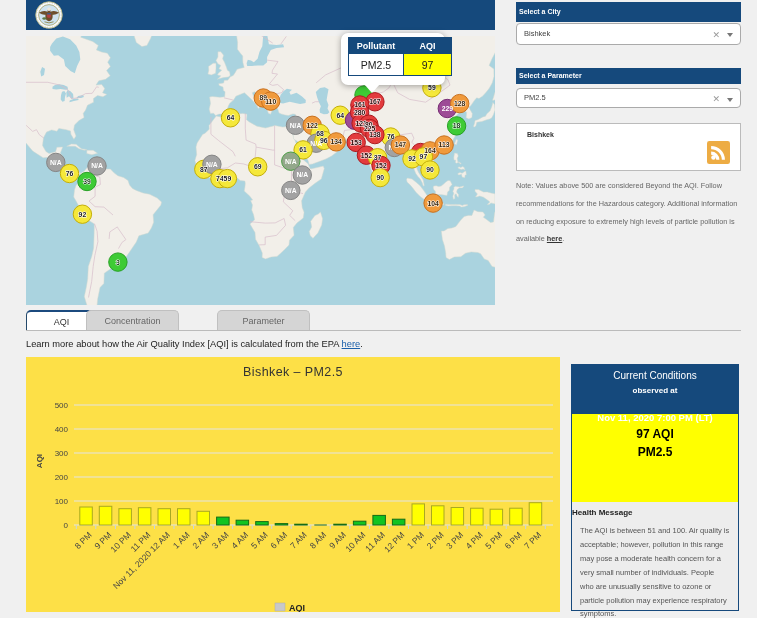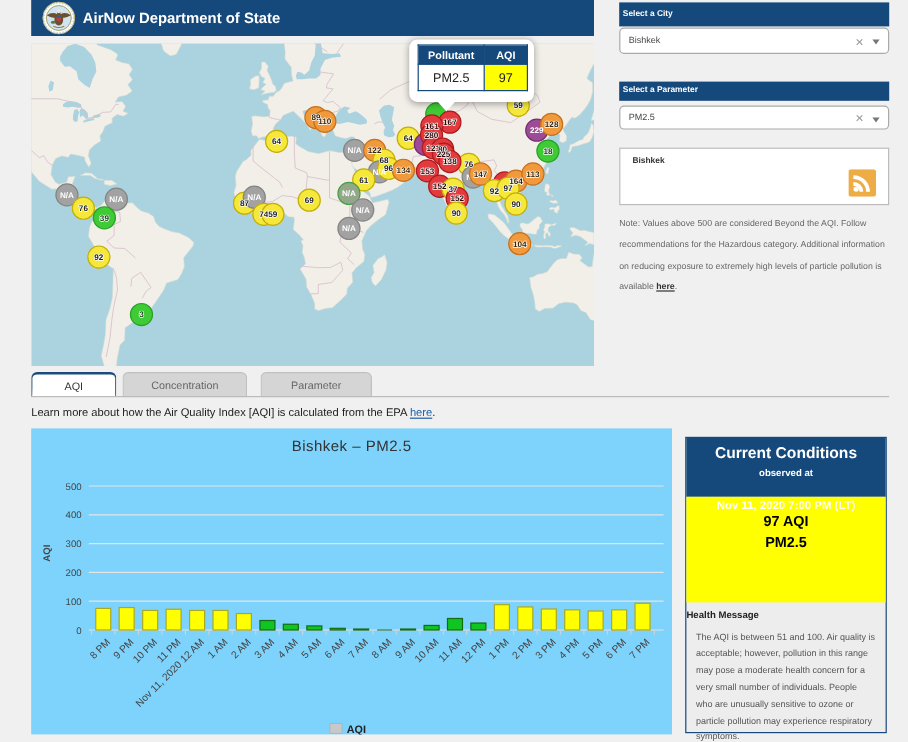--- a/index.html
+++ b/index.html
@@ -1,63 +1,62 @@
 <!DOCTYPE html>
 <html><head><meta charset="utf-8"><style>
 *{margin:0;padding:0;box-sizing:border-box}
 body{width:757px;height:618px;background:#f0f0f0;font-family:"Liberation Sans",sans-serif;position:relative;overflow:hidden}
 .abs{position:absolute}
 .hdr{left:26px;top:0;width:469px;height:30px;background:#15497c;color:#fff}
 .hdr .ttl{position:absolute;left:43px;top:8px;font-size:12.4px;font-weight:bold}
 .map{left:26px;top:36px;width:469px;height:269px;overflow:hidden}
 .tip{left:341px;top:33px;width:104px;height:52px;background:#fff;border-radius:7px;box-shadow:0 1px 6px rgba(0,0,0,.35)}
 .tiptail{left:364px;top:84px;width:0;height:0;border-left:8px solid transparent;border-right:8px solid transparent;border-top:9px solid #fff}
-.tiptbl{position:absolute;left:7px;top:4px;width:92px;border:1px solid #15497c;border-collapse:collapse}
+.tiptbl{position:absolute;left:7px;top:4px;width:104px;border:1px solid #15497c;border-collapse:collapse}
 .tiptbl th{background:#15497c;color:#fff;font-size:9px;height:16px;padding:0 4px;border:1px solid #15497c}
 .tiptbl td{text-align:center;font-size:10.5px;height:22px;padding:0 4px;border:1px solid #15497c;color:#222}
 .sideband{left:516px;width:225px;height:21px;background:#15497c;color:#fff;font-size:7px;font-weight:bold;line-height:21px;padding-left:3px}
 .selbox{left:516px;width:225px;height:22px;background:#fff;border:1px solid #aaa;border-radius:4px;font-size:7.5px;color:#444;line-height:20px;padding-left:7px}
 .selx{position:absolute;right:20px;top:1px;color:#999;font-size:9px}
 .selarr{position:absolute;right:7px;top:9px;width:0;height:0;border-left:3.5px solid transparent;border-right:3.5px solid transparent;border-top:4.5px solid #777}
 .rssbox{left:516px;top:123px;width:225px;height:48px;background:#fff;border:1px solid #bbb}
 .rssbox .nm{position:absolute;left:10px;top:7px;font-size:7px;font-weight:bold;color:#333}
 .note{left:516px;top:177px;width:232px;font-size:7.3px;color:#666;line-height:17.8px}
 .note b{color:#333;text-decoration:underline}
 .tabs{left:26px;top:310px;height:21px}
 .tab{position:absolute;top:0;height:21px;font-size:9px;text-align:center;line-height:20px;border-radius:5px 5px 0 0}
 .tab.on{left:0;width:71px;background:#fff;border:1px solid #24496b;border-top:2px solid #1b4a7e;border-bottom:1px solid #fff;color:#333}
 .tab.off{background:#d5d5d5;border:1px solid #c0c0c0;border-bottom:none;color:#666}
 .tabline{left:26px;top:330px;width:715px;height:1px;background:#bbb}
 .learn{left:26px;top:339px;font-size:9.3px;color:#222}
 .learn a{color:#1b5faa}
-.card{left:26px;top:357px;width:534px;height:255px;background:#7dd3fc}
+.card{left:26px;top:357px;width:534px;height:255px;background:#fde047}
 .cc{left:571px;top:364px;width:168px;height:247px;border:1px solid #16497c;background:#ededed}
 .cchdr{background:#15497c;color:#fff;text-align:center;padding-top:5px;height:49px}
-.cchdr .l1{font-size:13px;font-weight:bold}
+.cchdr .l1{font-size:10px;font-weight:normal}
 .cchdr .l2{font-size:8px;font-weight:bold;margin-top:5px}
 .cchdr .l3{font-size:9.5px;font-weight:bold;margin-top:17px}
 .ccyel{background:#ffff00;height:88px;text-align:center;color:#000;padding-top:11px}
 .ccyel div{font-size:12px;font-weight:bold;line-height:18px}
 .cchm{text-align:left;font-size:8px;font-weight:bold;color:#222;padding-top:6px}
 .cctx{font-size:7.5px;color:#555;line-height:13.9px;padding:7px 8px 0 8px}
 </style></head><body>
 
 <div class="abs hdr">
 <svg style="position:absolute;left:9px;top:1px" width="28" height="28" viewBox="0 0 28 28">
 <circle cx="14" cy="14" r="13.3" fill="#fdfdfb" stroke="#b5b277" stroke-width="0.8"></circle>
 <circle cx="14" cy="14" r="12.2" fill="none" stroke="#8a9bb0" stroke-width="0.5" stroke-dasharray="0.9,1.6"></circle>
 <circle cx="14" cy="14" r="10.4" fill="#cfe3f0" stroke="#9a9556" stroke-width="0.7"></circle>
 <path d="M3.9,11.8 Q8.5,8.6 12.6,10.8 L12.6,8.6 Q14,6.9 15.4,8.6 L15.4,10.8 Q19.5,8.6 24.1,11.8 Q20,14.3 17.6,13.7 L17.6,16.2 Q17.2,19.6 14,20.3 Q10.8,19.6 10.4,16.2 L10.4,13.7 Q8,14.3 3.9,11.8Z" fill="#6e4f2d"></path>
 <circle cx="14" cy="8.2" r="1.8" fill="#ece7da"></circle>
 <rect x="12.1" y="11.9" width="3.8" height="4.8" rx="1.2" fill="#b54040"></rect>
 <path d="M12.1,12 h3.8 v1.5 h-3.8Z" fill="#3c5a82"></path>
 <path d="M9.5,20.8 Q14,23 18.5,20.8" stroke="#8e8344" stroke-width="0.9" fill="none"></path>
       <ellipse cx="9.3" cy="17.5" rx="2" ry="1.3" fill="#5c7a46"></ellipse>
 </svg>
-<div class="ttl">AirNow Department of State</div>
 </div>
 
 <div class="abs map"><svg class="mapsvg" width="469" height="269" viewBox="0 0 469 269">
 <rect width="469" height="269" fill="#aad3df"></rect>
 <path d="M-10.3,-1.7 L-10.3,97.6 L-0.9,106.0 L6.7,115.1 L17.1,121.7 L23.7,121.3 L27.5,124.0 L32.2,126.8 L36.9,127.9 L40.7,131.4 L44.1,136.4 L49.2,135.8 L53.6,138.5 L55.8,137.5 L50.2,135.1 L46.4,135.6 L43.4,132.6 L39.6,130.1 L36.4,127.2 L34.7,122.7 L38.1,122.3 L34.3,117.3 L36.7,110.9 L30.9,111.3 L29.6,115.7 L23.1,117.5 L19.9,115.5 L16.5,109.5 L17.5,101.8 L20.5,96.1 L25.6,93.9 L30.9,95.2 L32.8,92.4 L40.1,93.7 L44.5,95.0 L44.9,98.2 L47.9,103.3 L50.0,100.1 L47.7,93.7 L48.5,88.9 L53.0,84.6 L58.1,81.6 L57.2,77.4 L59.6,74.1 L61.5,69.2 L67.6,66.2 L67.4,62.6 L71.5,59.5 L77.0,60.8 L80.8,58.4 L76.6,56.8 L78.7,52.5 L75.7,48.5 L70.0,49.1 L72.8,44.8 L79.5,43.3 L84.2,39.8 L80.6,34.6 L84.4,30.4 L81.7,26.2 L84.4,21.7 L81.4,17.2 L75.7,16.1 L70.4,13.9 L72.3,9.4 L66.8,5.6 L54.7,1.2 L57.0,-3.4 L62.6,-6.8 L57.5,-12.1 L46.4,-17.7 L-10.3,-17.7Z" fill="#f2efe9" stroke="#cfd9d0" stroke-width="0.5"></path>
 <path d="M106.9,-3.8 L110.3,6.4 L115.9,10.6 L120.9,9.4 L124.6,2.4 L126.9,-3.8Z" fill="#f2efe9" stroke="#cfd9d0" stroke-width="0.5"></path>
 <path d="M40.7,110.3 L45.4,108.0 L50.2,108.3 L55.3,112.7 L60.9,113.7 L58.3,114.3 L53.0,112.7 L49.2,110.3 L42.6,110.3Z" fill="#f2efe9" stroke="#cfd9d0" stroke-width="0.5"></path>
 <path d="M60.9,114.3 L67.2,114.3 L71.5,117.3 L65.9,118.7 L60.8,117.5Z" fill="#f2efe9" stroke="#cfd9d0" stroke-width="0.5"></path>
 <path d="M54.3,138.7 L58.3,141.3 L55.1,145.3 L50.2,148.9 L48.5,153.8 L47.7,161.0 L50.9,166.5 L55.3,175.1 L57.9,180.6 L63.4,184.7 L68.3,187.9 L68.1,198.4 L67.6,212.1 L65.7,220.6 L62.3,230.4 L61.7,242.8 L60.4,250.8 L58.3,260.6 L61.1,269.9 L71.0,269.9 L71.7,262.9 L74.0,251.6 L77.9,247.5 L78.3,237.2 L83.6,233.5 L93.4,226.6 L91.0,220.8 L98.9,222.6 L103.5,216.1 L110.3,206.1 L112.9,199.8 L122.2,197.1 L125.4,191.9 L127.7,186.3 L127.1,178.8 L131.1,173.8 L134.8,169.2 L135.6,166.1 L131.2,162.0 L123.5,158.2 L117.1,157.0 L110.3,154.4 L106.5,152.5 L103.5,148.9 L102.0,144.4 L97.6,141.5 L91.9,139.8 L88.0,136.8 L84.4,133.0 L79.8,133.1 L73.2,131.8 L68.9,130.1 L66.4,130.5 L65.3,131.4 L61.1,131.6 L58.5,134.9 L55.8,136.6Z" fill="#f2efe9" stroke="#cfd9d0" stroke-width="0.5"></path>
 <path d="M190.2,80.0 L183.0,89.5 L183.2,93.3 L179.1,97.2 L176.6,98.4 L171.1,107.0 L170.0,111.1 L170.7,118.5 L168.9,124.4 L170.0,128.3 L172.6,131.4 L175.7,134.5 L179.8,137.5 L181.9,140.6 L187.0,144.4 L193.8,142.9 L199.5,143.2 L204.8,141.0 L210.4,141.3 L214.2,144.6 L218.9,145.1 L219.3,147.4 L218.8,151.8 L218.2,155.0 L223.7,160.1 L226.7,163.9 L224.6,164.6 L226.5,169.0 L225.7,174.0 L227.6,178.8 L228.6,183.7 L224.0,188.1 L229.0,196.5 L229.5,203.2 L233.1,209.5 L236.3,217.0 L236.1,221.5 L239.5,222.9 L245.2,221.0 L251.1,220.4 L254.7,217.2 L258.4,213.7 L263.0,209.1 L263.5,204.2 L268.1,199.2 L267.3,191.5 L270.9,187.1 L277.3,181.9 L278.1,176.3 L276.2,171.5 L275.6,164.8 L279.4,156.1 L283.0,152.1 L288.7,147.6 L295.3,142.9 L298.3,132.6 L297.2,130.1 L291.0,131.6 L284.5,133.0 L283.2,130.6 L282.1,127.7 L277.2,123.7 L274.3,117.9 L271.9,112.1 L266.8,98.4 L263.5,94.1 L262.2,90.6 L256.6,91.1 L249.0,89.5 L239.5,92.0 L230.9,90.2 L223.3,85.9 L220.5,83.7 L221.0,78.3 L216.7,77.4 L211.2,77.9 L205.5,78.1 L197.2,81.4Z" fill="#f2efe9" stroke="#cfd9d0" stroke-width="0.5"></path>
@@ -217,21 +216,21 @@
 <circle cx="7" cy="18" r="2.4" fill="#fff"></circle>
 <path d="M4.5,11.5 a9,9 0 0 1 9,9 h-3.4 a5.6,5.6 0 0 0 -5.6,-5.6Z" fill="#fff"></path>
 <path d="M4.5,5.5 a15,15 0 0 1 15,15 h-3.4 a11.6,11.6 0 0 0 -11.6,-11.6Z" fill="#fff"></path>
 </svg>
 </div>
 
 <div class="abs note">Note: Values above 500 are considered Beyond the AQI. Follow<br>recommendations for the Hazardous category. Additional information<br>on reducing exposure to extremely high levels of particle pollution is<br>available <b>here</b>.</div>
 
 <div class="abs tabs">
 <div class="tab on">AQI</div>
-<div class="tab off" style="left:76px;width:104px">Concentration</div>
+<div class="tab off" style="left:60px;width:93px">Concentration</div>
 <div class="tab off" style="left:191px;width:93px">Parameter</div>
 </div>
 <div class="abs tabline"></div>
 <div class="abs learn">Learn more about how the Air Quality Index [AQI] is calculated from the EPA <a href="#">here</a>.</div>
 
 <div class="abs card"><svg width="534" height="255" viewBox="0 0 534 255" font-family="Liberation Sans, sans-serif">
 <text x="267" y="19" text-anchor="middle" font-size="12.5" fill="#333333" letter-spacing="0.4">Bishkek – PM2.5</text>
 <line x1="48" y1="168.0" x2="527" y2="168.0" stroke="#e4e4e4" stroke-width="1"></line>
 <text x="42" y="171.0" text-anchor="end" font-size="8" fill="#444444">0</text>
 <line x1="48" y1="144.0" x2="527" y2="144.0" stroke="#e4e4e4" stroke-width="1"></line>

